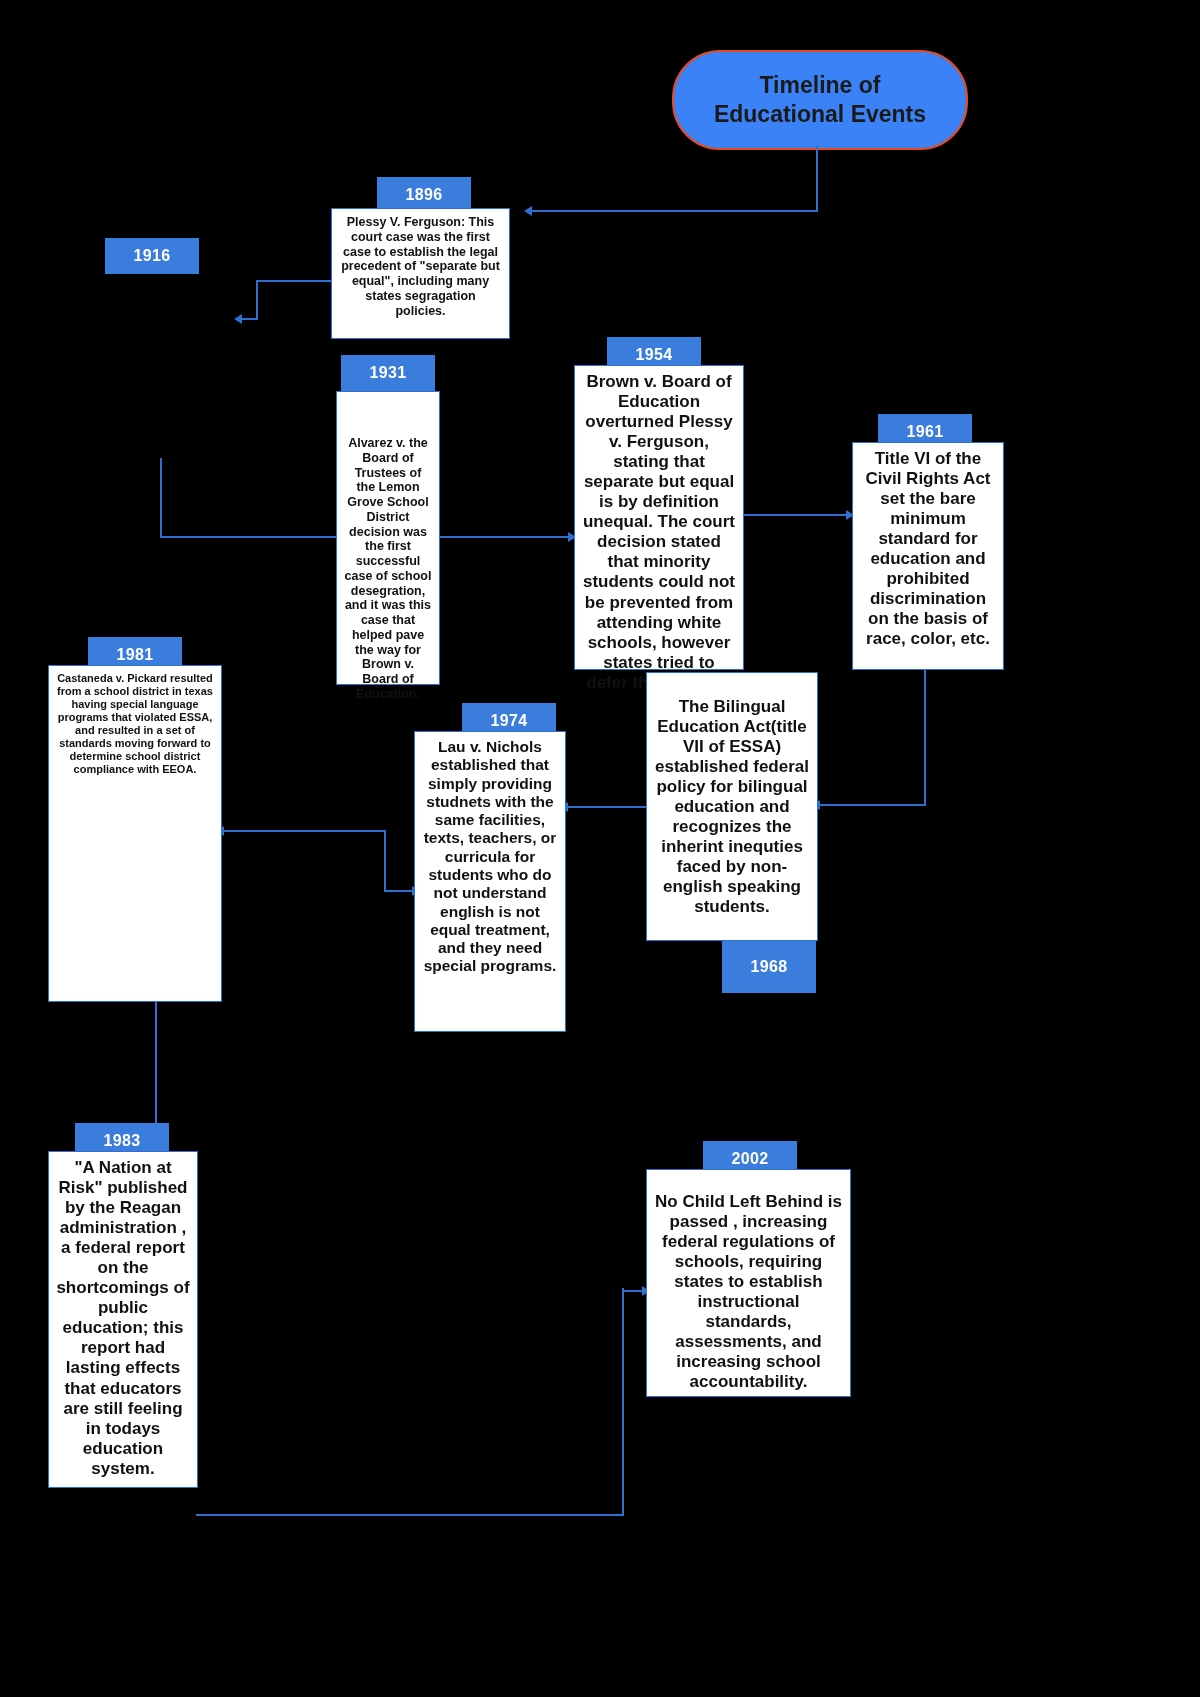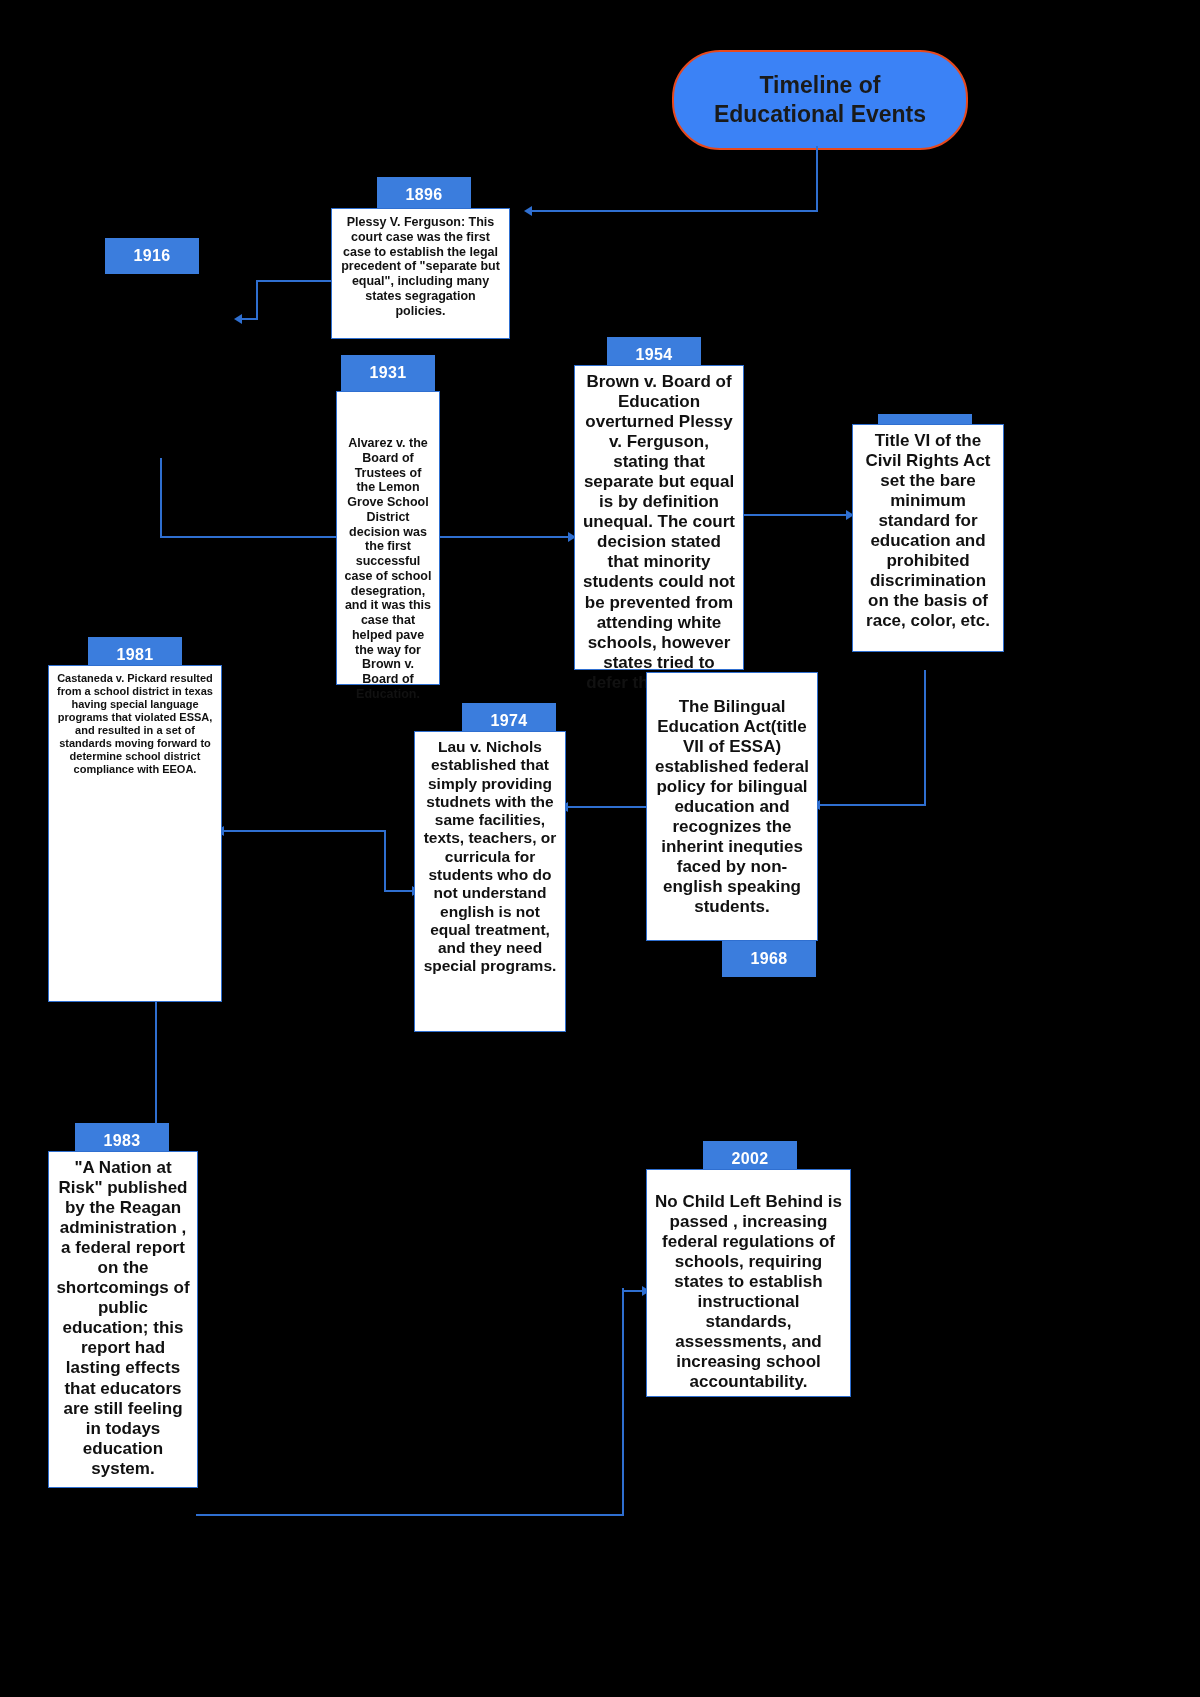--- a/index.html
+++ b/index.html
@@ -109,25 +109,25 @@
   <div class="year" style="left:607px;top:337px;width:94px;height:36px;">
     <span>1954</span>
   </div>
   <div class="box" style="left:574px;top:365px;width:170px;height:305px;font-size:17px;">
     <span>Brown v. Board of Education overturned Plessy v. Ferguson, stating that separate but equal is by definition unequal. The court decision stated that minority students could not be prevented from attending white schools, however states tried to defer this change.</span>
   </div>
 
   <div class="year" style="left:878px;top:414px;width:94px;height:36px;">
     <span>1961</span>
   </div>
-  <div class="box" style="left:852px;top:424px;width:152px;height:228px;font-size:17px;">
+  <div class="box" style="left:852px;top:442px;width:152px;height:228px;font-size:17px;">
     <span>Title VI of the Civil Rights Act set the bare minimum standard for education and prohibited discrimination on the basis of race, color, etc.</span>
   </div>
 
-  <div class="year" style="left:722px;top:941px;width:94px;height:36px;">
+  <div class="year" style="left:722px;top:941px;width:94px;height:52px;">
     <span>1968</span>
   </div>
   <div class="box" style="left:646px;top:672px;width:172px;height:269px;font-size:17px;padding-top:24px;">
     <span>The Bilingual Education Act(title VII of ESSA) established federal policy for bilingual education and recognizes the inherint inequties faced by non-english speaking students.</span>
   </div>
 
   <div class="year" style="left:462px;top:703px;width:94px;height:36px;">
     <span>1974</span>
   </div>
   <div class="box" style="left:414px;top:731px;width:152px;height:301px;font-size:15.5px;">

